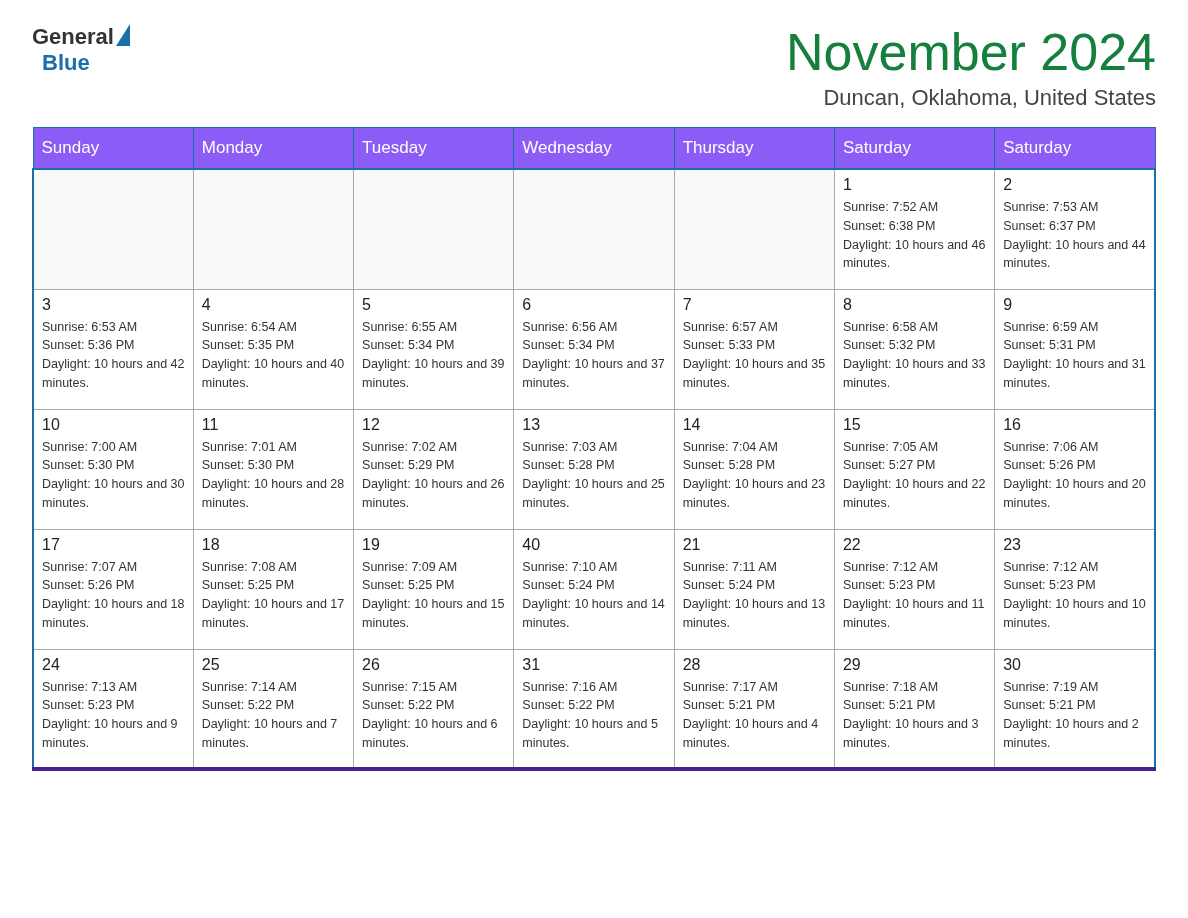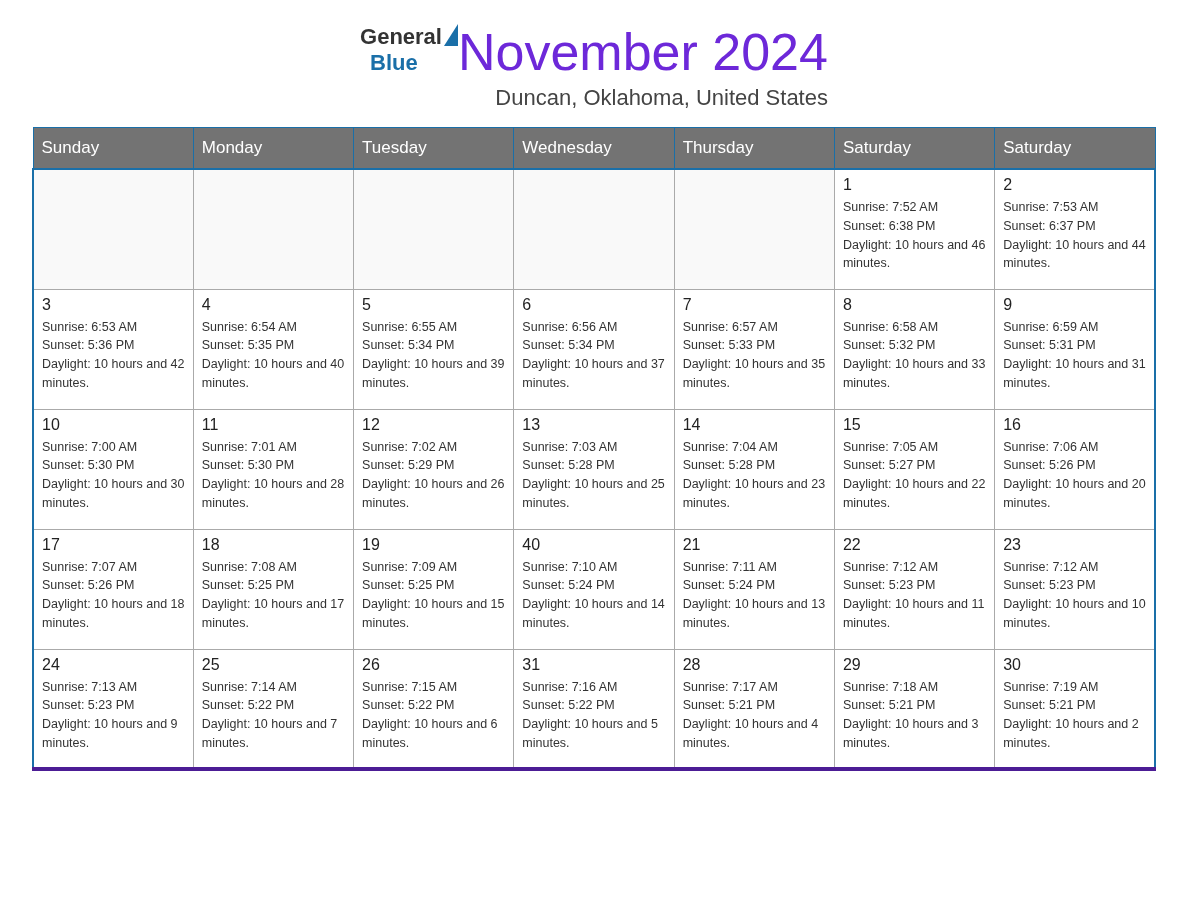--- a/index.html
+++ b/index.html
@@ -5,21 +5,21 @@
     * { box-sizing: border-box; margin: 0; padding: 0; }
     body {
       font-family: Arial, sans-serif;
       background: #fff;
       padding: 24px 32px;
       width: 1188px;
       min-height: 918px;
     }
     .header {
       display: flex;
-      justify-content: center;
+      justify-content: space-between;
       align-items: flex-start;
       margin-bottom: 16px;
     }
     .logo {
       display: flex;
       flex-direction: column;
       align-items: flex-start;
     }
     .logo-top {
       display: flex;
@@ -43,35 +43,35 @@
       font-weight: bold;
       color: #1a6fa8;
       margin-left: 10px;
     }
     .title-block {
       text-align: right;
     }
     .month-title {
       font-size: 52px;
       font-weight: normal;
-      color: #6d28d9;
+      color: #15803d;
       line-height: 1.1;
     }
     .location-title {
       font-size: 22px;
       color: #444;
       margin-top: 4px;
     }
     .calendar {
       width: 100%;
       border-collapse: collapse;
       table-layout: fixed;
     }
     .calendar thead tr th {
-      background-color: #737373;
+      background-color: #8b5cf6;
       color: #fff;
       font-size: 17px;
       font-weight: normal;
       padding: 10px 8px;
       text-align: left;
       border: 1px solid #1a6fa8;
     }
     .calendar tbody tr td {
       border: 1px solid #aaa;
       vertical-align: top;

